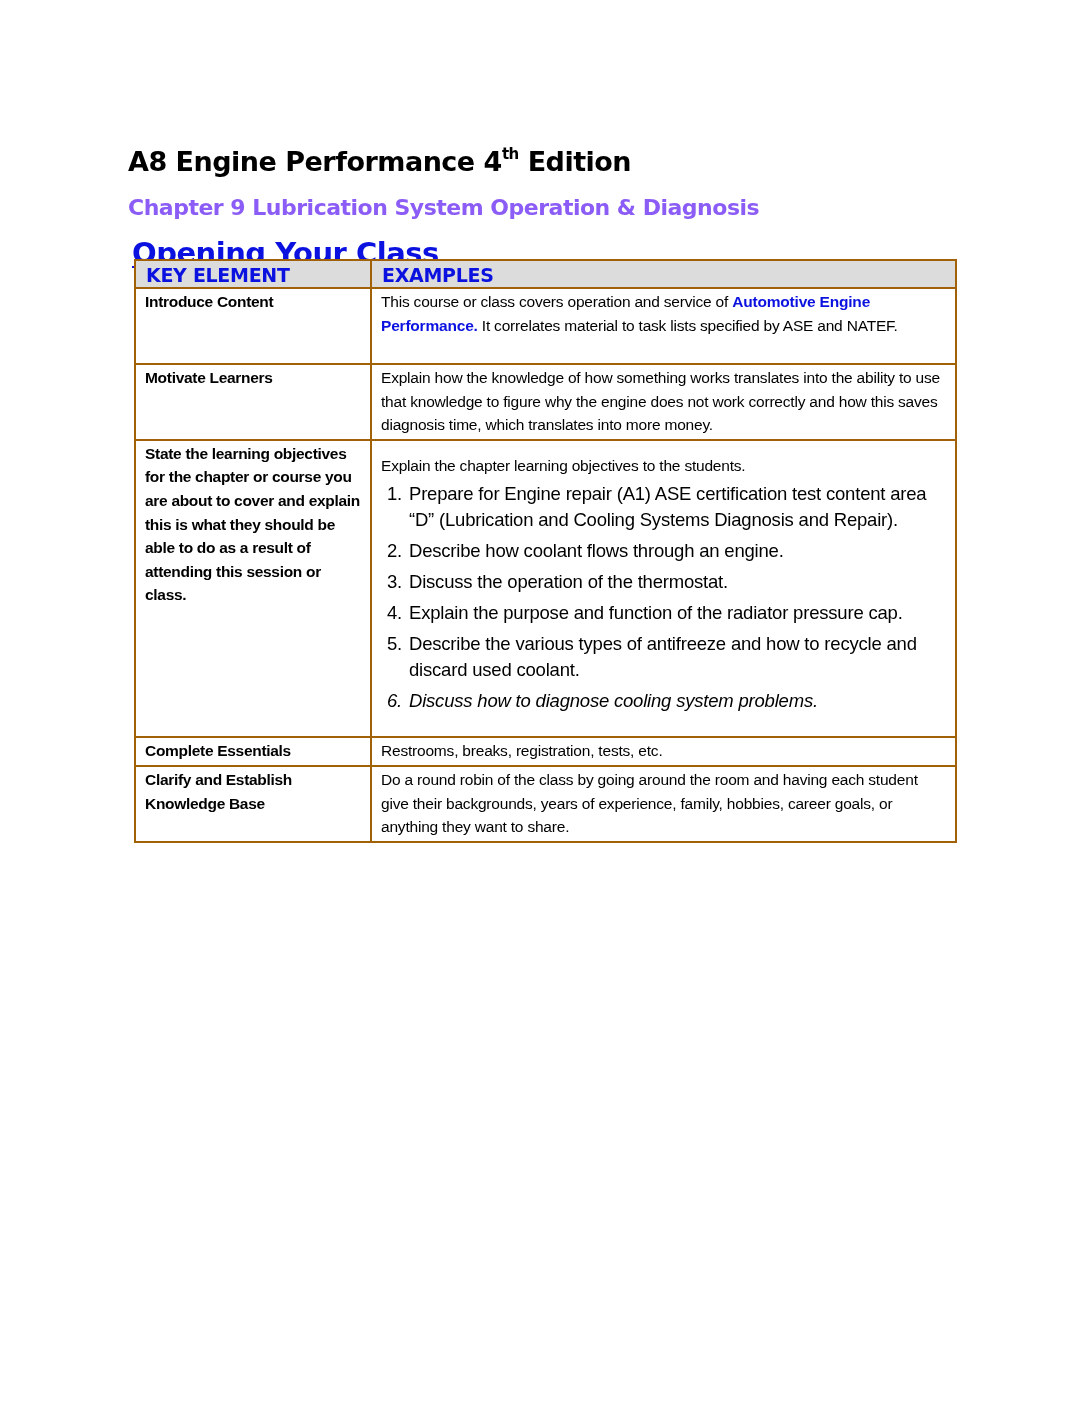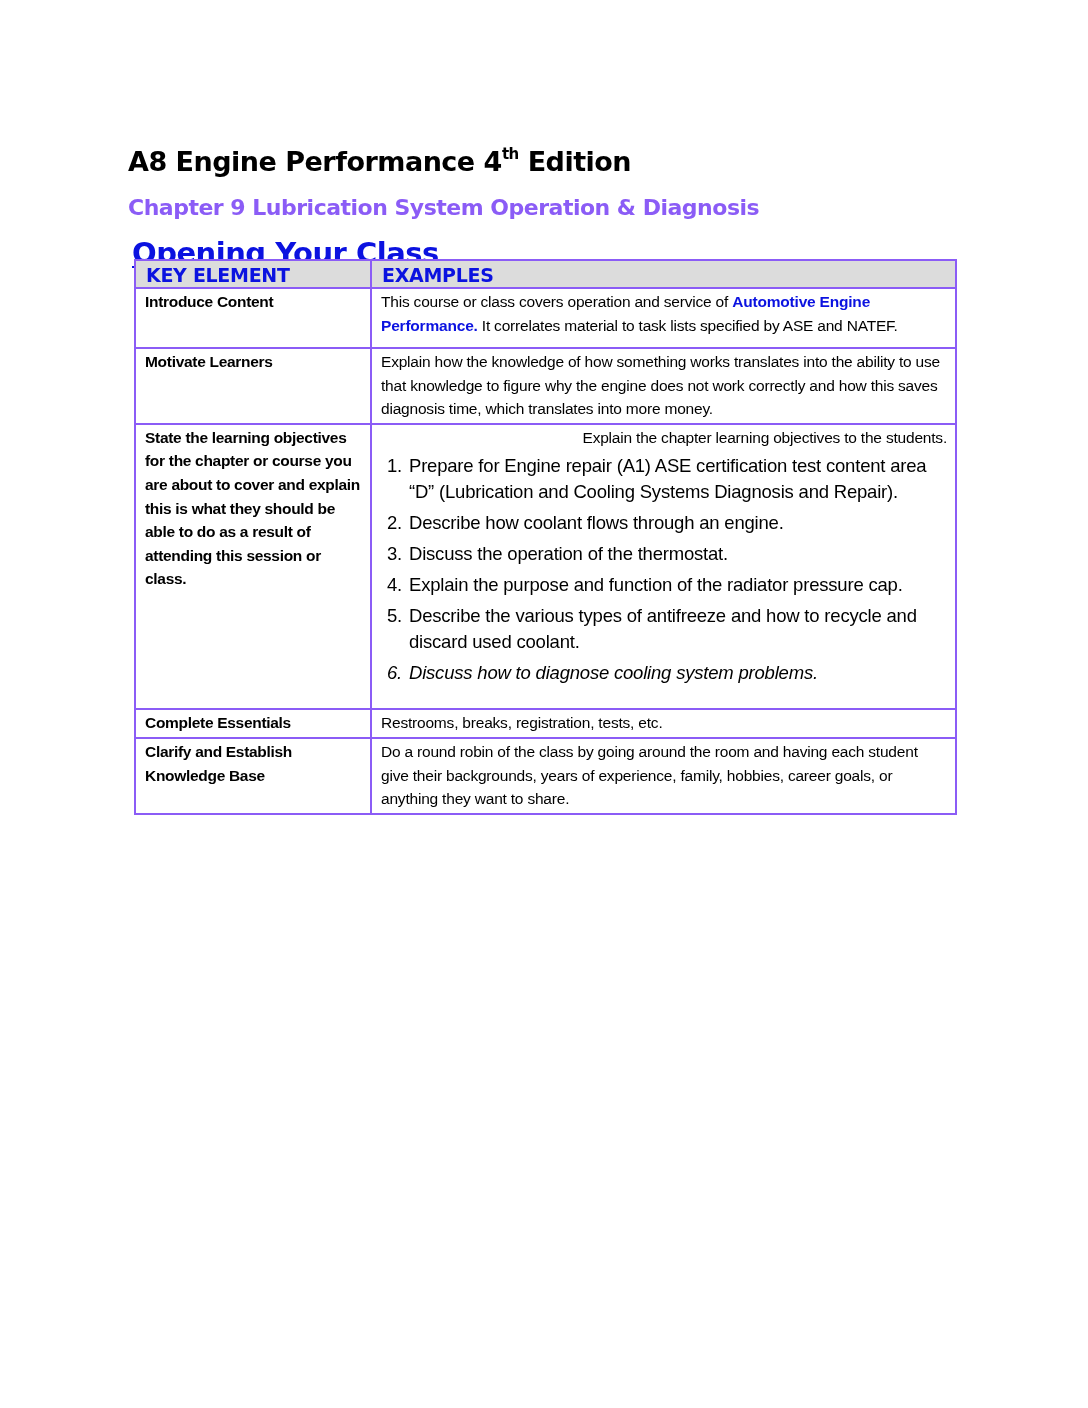--- a/index.html
+++ b/index.html
@@ -12,31 +12,31 @@
   .title sup { font-size: 15px; vertical-align: 12px; line-height: 0; }
   .subtitle { position: absolute; left: 128px; top: 195px; margin: 0;
               font-family: "DejaVu Sans", sans-serif; font-weight: bold; font-size: 22px;
               color: #8b5cf6; letter-spacing: -0.5px; white-space: nowrap; }
   .section { position: absolute; left: 128px; top: 232px; margin: 4px;
              font-family: "DejaVu Sans", sans-serif; font-weight: bold; font-size: 29px;
              color: #0b12e0; text-decoration: underline; text-decoration-thickness: 2px;
              text-underline-offset: 3px; letter-spacing: -0.5px; white-space: nowrap; }
   table.plan { position: absolute; left: 134px; top: 259px; width: 821px;
                border-collapse: collapse; table-layout: fixed; }
-  table.plan td, table.plan th { border: 2px solid #8b5cf6; vertical-align: top; }
+  table.plan td, table.plan th { border: 2px solid #a16207; vertical-align: top; }
   table.plan th { background: #dcdcdc; text-align: left; color: #0b12e0;
                   font-family: "DejaVu Sans", sans-serif; font-weight: bold; font-size: 19px;
                   padding: 2px 10px 0 10px; height: 24px; line-height: 24px; letter-spacing: -0.3px; }
   col.c1 { width: 236px; }
   col.c2 { width: 585px; }
   td.key { font-weight: bold; font-size: 15.5px; line-height: 23.6px; padding: 1px 8px 2px 9px;
            letter-spacing: -0.3px; }
   td.ex { font-size: 15.5px; line-height: 23.6px; padding: 1px 8px 2px 9px; letter-spacing: -0.2px; }
   .blue-bold { color: #0b12e0; font-weight: bold; }
-  .lead { margin-top: 0; margin-bottom: 4px; text-align: right; }
+  .lead { margin-top: 12px; margin-bottom: 4px; }
   ol.objectives { margin: 0; padding: 0 0 0 26px; font-size: 18.5px; line-height: 26px; letter-spacing: -0.2px; }
   ol.objectives li { padding-left: 2px; margin-bottom: 5px; }
   ol.objectives li:last-child { margin-bottom: 20px; font-style: italic; }
   i { font-style: italic; }
 </style>
 </head>
 <body>
 
 <div class="page">
   <h1 class="title"><span>A8 Engine Performance 4</span><sup>th</sup><span> Edition</span></h1>
@@ -48,21 +48,21 @@
         <col class="c1">
         <col class="c2">
       </colgroup>
     <thead>
       <tr>
         <th>KEY ELEMENT</th>
         <th>EXAMPLES</th>
       </tr>
     </thead>
     <tbody>
-      <tr style="height:60px">
+      <tr style="height:76px">
         <td class="key">Introduce Content</td>
         <td class="ex"><span>This course or class covers operation and service of </span><span class="blue-bold">Automotive Engine Performance.</span><span> It correlates material to task lists specified by ASE and NATEF.</span></td>
       </tr>
       <tr>
         <td class="key">Motivate Learners</td>
         <td class="ex">Explain how the knowledge of how something works translates into the ability to use that knowledge to figure why the engine does not work correctly and how this saves diagnosis time, which translates into more money.</td>
       </tr>
       <tr>
         <td class="key">State the learning objectives for the chapter or course you are about to cover and explain this is what they should be able to do as a result of attending this session or class.</td>
         <td class="ex">

